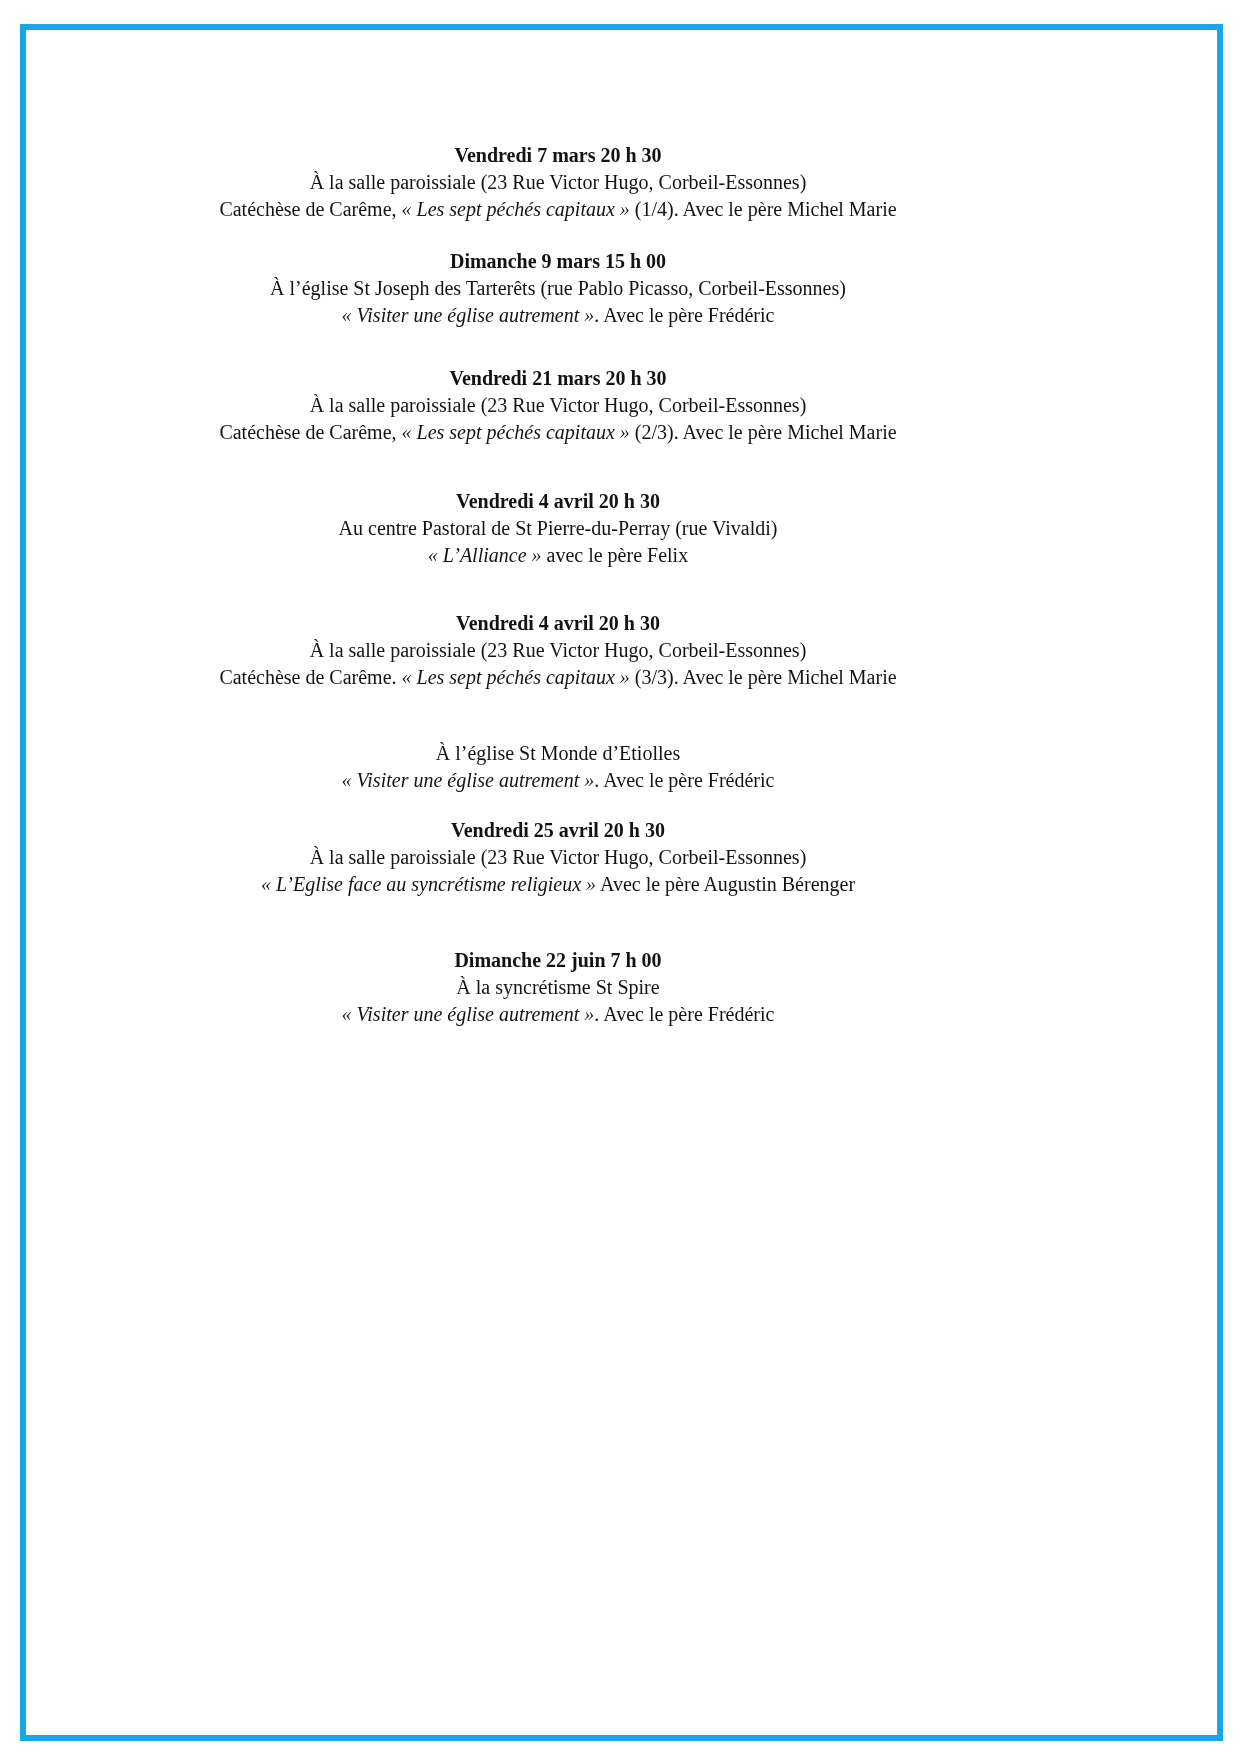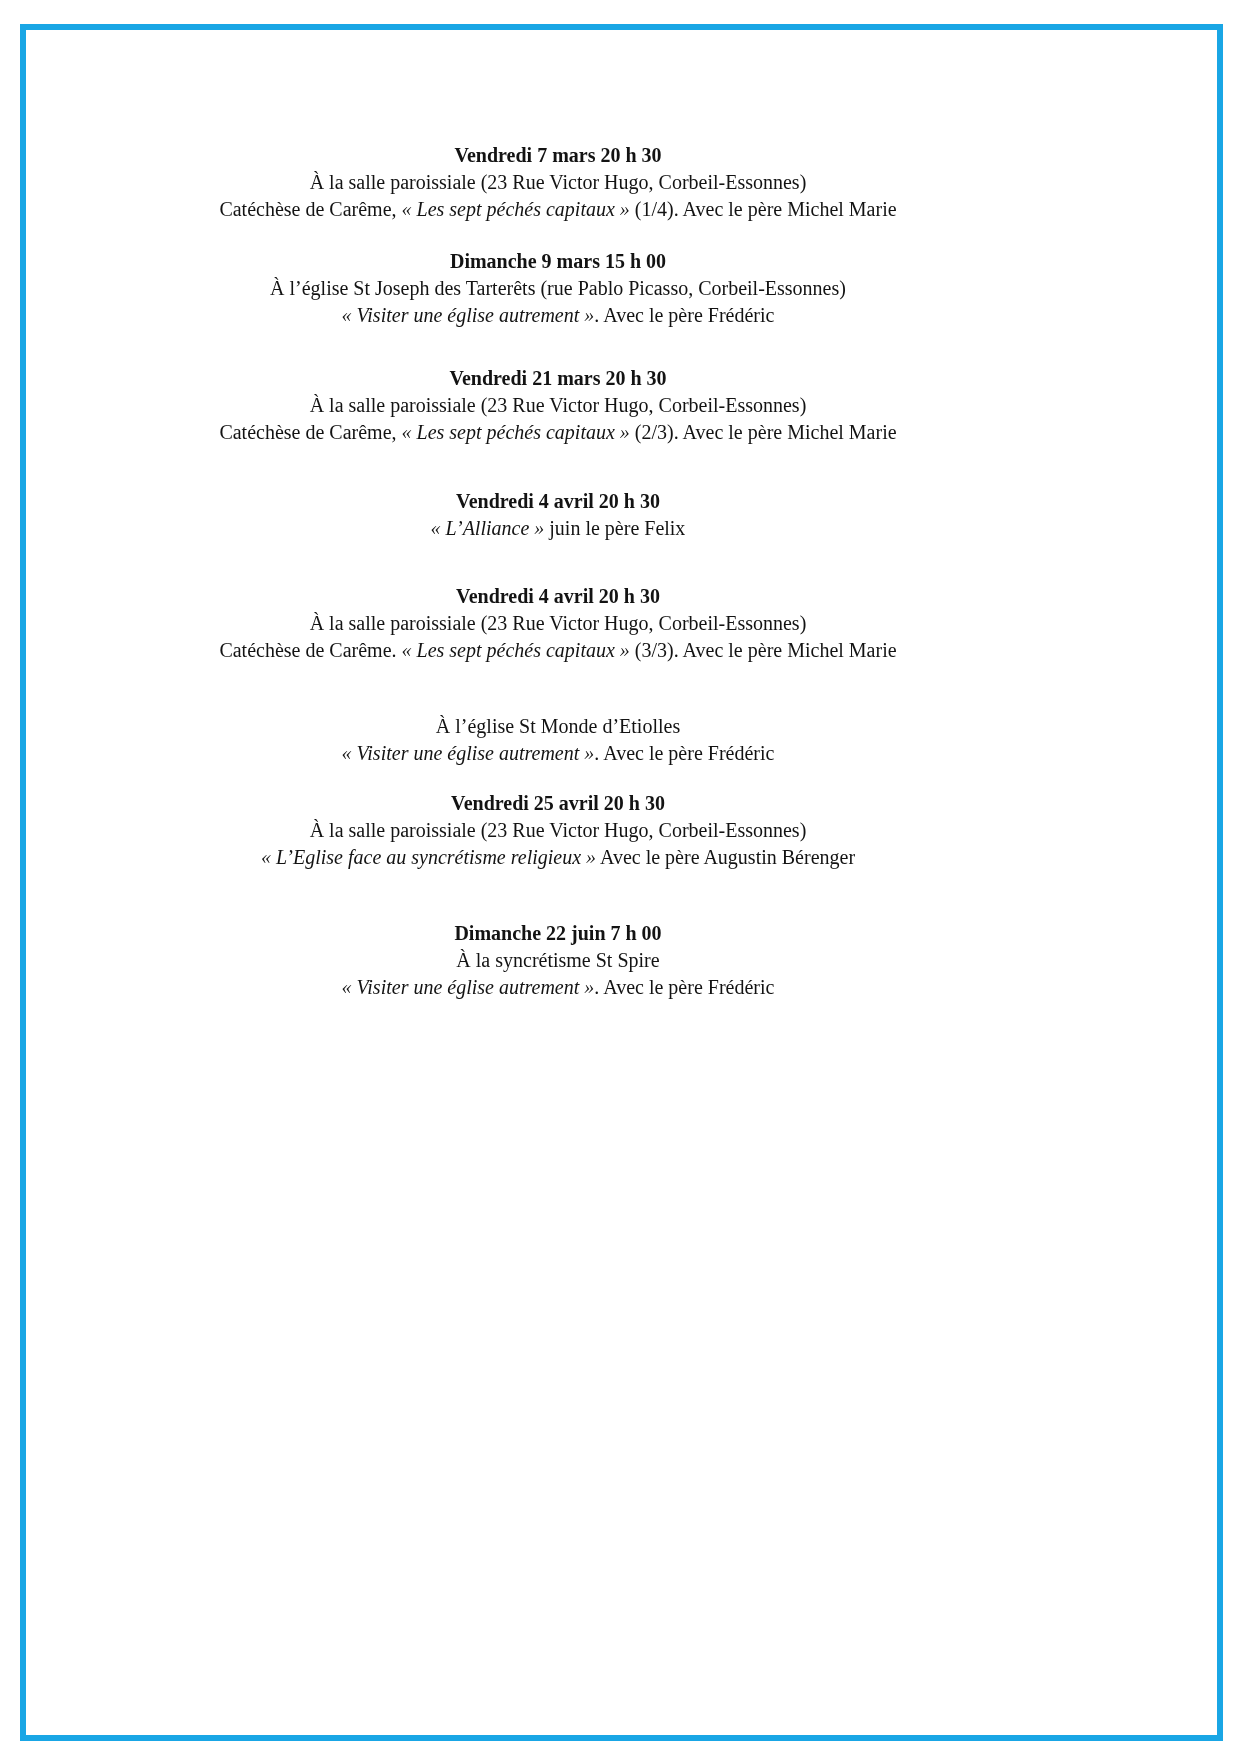--- a/index.html
+++ b/index.html
@@ -82,21 +82,22 @@
     </section>
 
     <section class="event">
       <h3 class="event-title">Vendredi 21 mars 20 h 30</h3>
       <p class="event-line"><span class="seg">À la salle paroissiale (23 Rue Victor Hugo, Corbeil-Essonnes)</span></p>
       <p class="event-line"><span class="seg">Catéchèse de Carême, </span><span class="seg it">« Les sept péchés capitaux »</span><span class="seg"> (2/3). Avec le père Michel Marie</span></p>
     </section>
 
     <section class="event">
       <h3 class="event-title">Vendredi 4 avril 20 h 30</h3>
-      <p class="event-line"><span class="seg it">« L’Alliance »</span><span class="seg"> juin le père Felix</span></p>
+      <p class="event-line"><span class="seg">Au centre Pastoral de St Pierre-du-Perray (rue Vivaldi)</span></p>
+      <p class="event-line"><span class="seg it">« L’Alliance »</span><span class="seg"> avec le père Felix</span></p>
     </section>
 
     <section class="event">
       <h3 class="event-title">Vendredi 4 avril 20 h 30</h3>
       <p class="event-line"><span class="seg">À la salle paroissiale (23 Rue Victor Hugo, Corbeil-Essonnes)</span></p>
       <p class="event-line"><span class="seg">Catéchèse de Carême. </span><span class="seg it">« Les sept péchés capitaux »</span><span class="seg"> (3/3). Avec le père Michel Marie</span></p>
     </section>
 
     <section class="event">
       <p class="event-line"><span class="seg">À l’église St Monde d’Etiolles</span></p>

